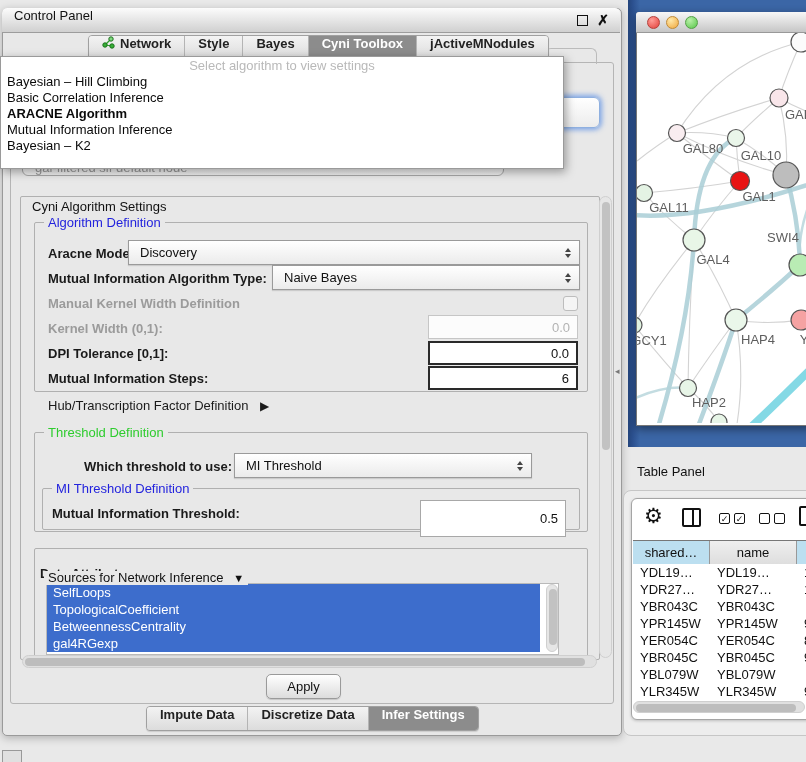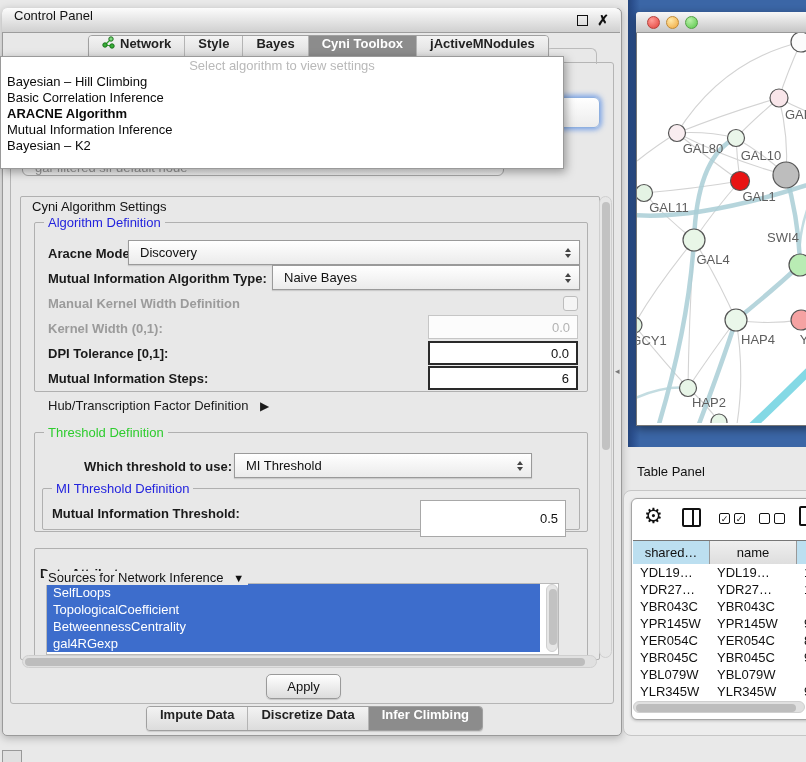--- a/index.html
+++ b/index.html
@@ -262,21 +262,21 @@
 </div>
 
 <div class="abs tabbar" style="left:146px;top:706px">
     <div class="tab">
       <span>Impute Data</span>
     </div>
     <div class="tab">
       <span>Discretize Data</span>
     </div>
     <div class="tab selected">
-      <span>Infer Climbing</span>
+      <span>Infer Settings</span>
     </div>
   </div>
 
 <div class="abs splitter-arrow" style="left:615px;top:366px">◂</div>
 
 <div class="abs desktop"></div>
 <div class="abs net-window"></div>
 <div class="abs net-titlebar">
   <span class="light l-red"></span>
   <span class="light l-yellow"></span>

